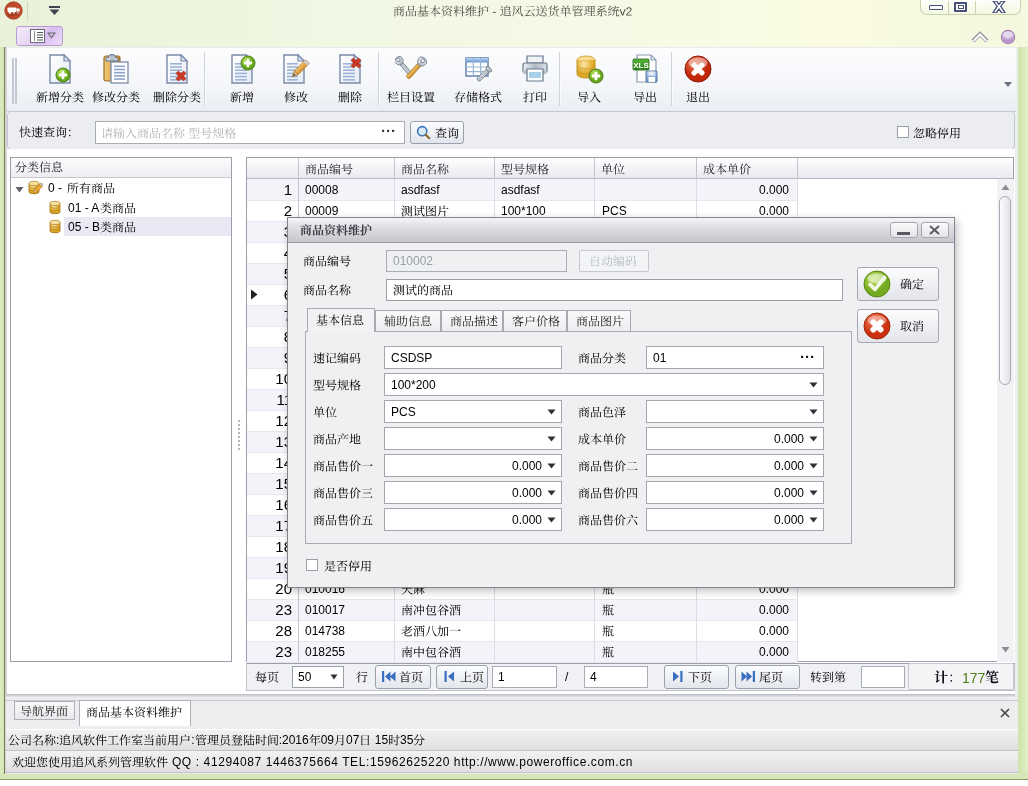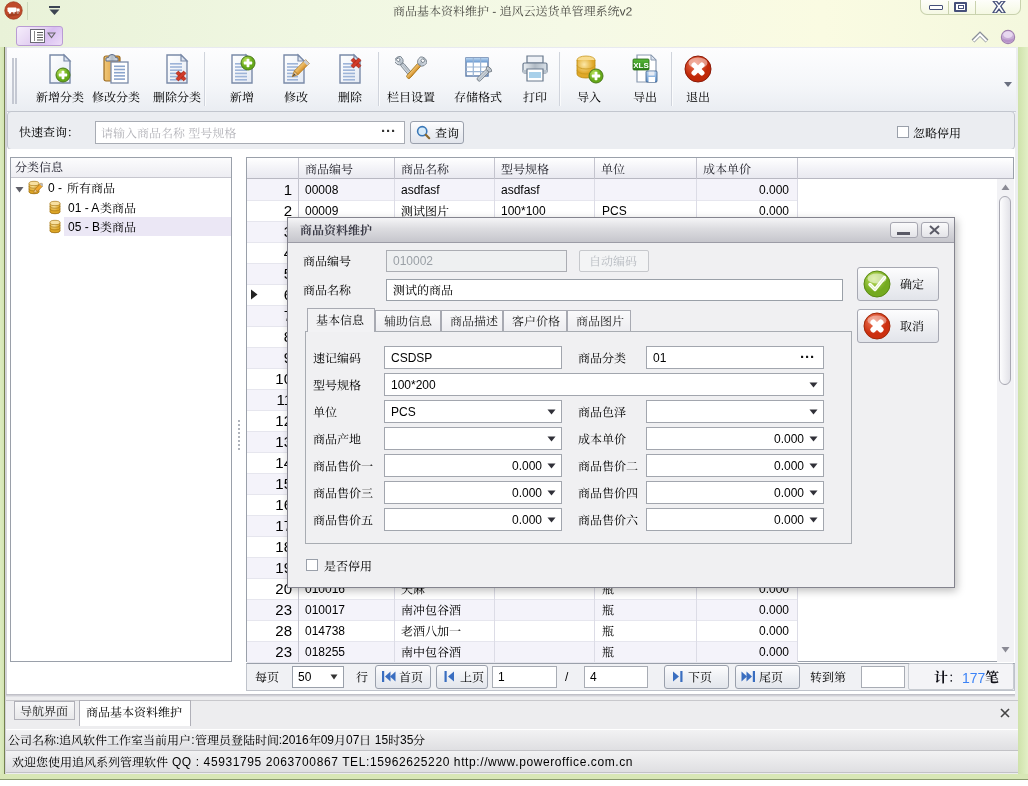--- a/index.html
+++ b/index.html
@@ -876,21 +876,21 @@
       </svg>
     </div>
     <div style="position:absolute;left:861px;top:666px;width:44px;height:22px;background:#fff;border:1px solid #a8acb4"></div>
     <div style="position:absolute;left:908px;top:663px;width:106px;height:27px;background:#f4f4f7;border:1px solid #c8ccd2;border-radius:2px"></div>
     <div style="position:absolute;left:934.0px;top:670.0px;line-height:0">
       <svg style="" width="28.0" height="14" viewBox="0 -225 512 256" fill="#101018">
         <use href="#g94" x="0"></use>
         <use href="#g47" x="256"></use>
       </svg>
     </div>
-    <div style="position:absolute;left:962.0px;top:669.5px;font-size:14px;font-weight:normal;color:#3b82f6;white-space:pre;line-height:16px">177</div>
+    <div style="position:absolute;left:962.0px;top:669.5px;font-size:14px;font-weight:normal;color:#4d7c0f;white-space:pre;line-height:16px">177</div>
     <div style="position:absolute;left:985.0px;top:670.0px;line-height:0">
       <svg style="" width="14.0" height="14" viewBox="0 -225 256 256" fill="#101018">
         <use href="#g95" x="0"></use>
       </svg>
     </div>
     <div style="position:absolute;left:6px;top:697px;width:1012px;height:77px;background:#ededef"></div>
     <div style="position:absolute;left:6px;top:700px;width:1012px;height:1px;background:#c8c8cc"></div>
     <div style="position:absolute;left:14px;top:701px;width:61px;height:19px;background:linear-gradient(180deg,#f8f8f9,#e8e8ea);border:1px solid #b0b0b8"></div>
     <div style="position:absolute;left:20.0px;top:704.5px;line-height:0">
       <svg style="" width="48.0" height="12" viewBox="0 -225 1024 256" fill="#222">
@@ -994,21 +994,21 @@
         <use href="#g9" x="1280"></use>
         <use href="#g10" x="1536"></use>
         <use href="#g17" x="1792"></use>
         <use href="#g121" x="2048"></use>
         <use href="#g15" x="2304"></use>
         <use href="#g16" x="2560"></use>
         <use href="#g101" x="2816"></use>
         <use href="#g102" x="3072"></use>
       </svg>
     </div>
-    <div style="position:absolute;left:168px;top:755px;font-size:12px;color:#000;letter-spacing:0.6px;white-space:pre;line-height:14px"> QQ : 45931795 2063700867 TEL:15962625220 http://www.poweroffice.com.cn</div>
+    <div style="position:absolute;left:168px;top:755px;font-size:12px;color:#000;letter-spacing:0.6px;white-space:pre;line-height:14px"> QQ : 41294087 1446375664 TEL:15962625220 http://www.poweroffice.com.cn</div>
     <div style="position:absolute;left:287px;top:217px;width:668px;height:371px;z-index:10;background:#f0f0f2;border:1px solid #84848e;box-shadow:2px 3px 8px rgba(0,0,0,0.25)"></div>
     <div style="position:absolute;left:288px;top:218px;width:666px;height:25px;z-index:10;background:linear-gradient(180deg,#f5f5f7,#dcdce0 45%,#c6c6cc);border-bottom:1px solid #9c9ca6"></div>
     <div style="position:absolute;left:300.0px;top:224.0px;z-index:10;line-height:0">
       <svg style="" width="72.0" height="12" viewBox="0 -225 1536 256" fill="#3a3a46">
         <use href="#g122" x="0"></use>
         <use href="#g123" x="256"></use>
         <use href="#g124" x="512"></use>
         <use href="#g125" x="768"></use>
         <use href="#g126" x="1024"></use>
         <use href="#g127" x="1280"></use>

